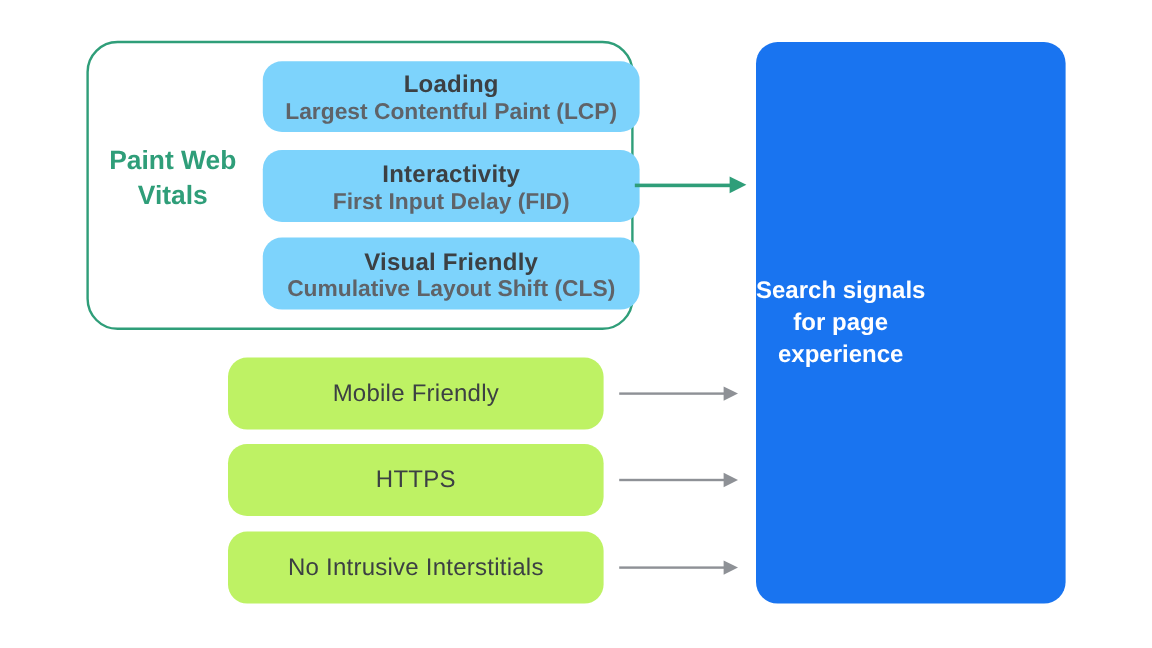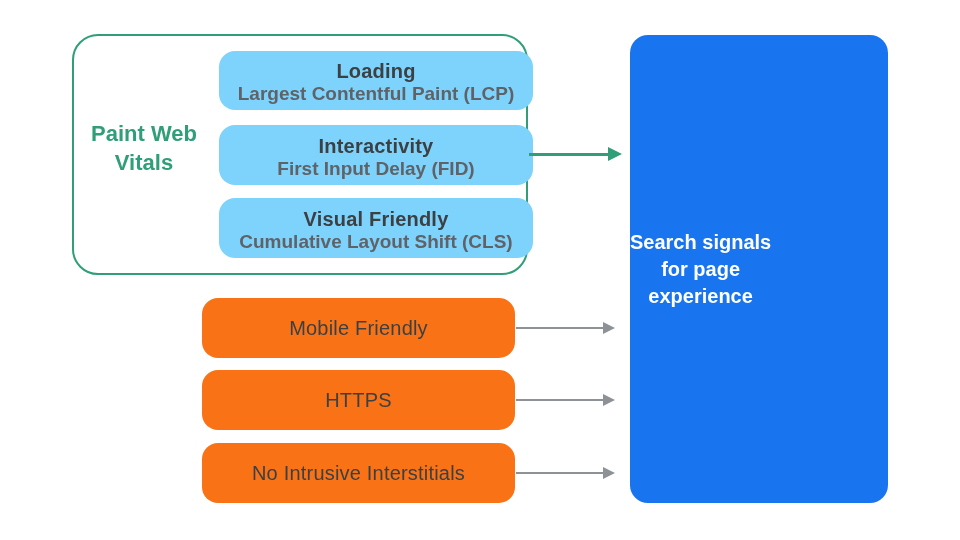--- a/index.html
+++ b/index.html
@@ -21,21 +21,21 @@
     border-radius:16px;display:flex;flex-direction:column;align-items:center;
     justify-content:center;text-align:center;margin-left:16px;
   }
   .vital-1{top:51px;height:59px}
   .vital-2{top:125px}
   .vital-3{top:198px}
   .vital-title{font-size:20px;font-weight:700;color:#3C4043;line-height:25px;letter-spacing:.2px}
   .vital-sub{font-size:19px;font-weight:700;color:#5F6368;line-height:17px;margin-top:1px}
   
   .signal-box{
-    position:absolute;left:202px;width:313px;height:60px;background:#f97316;
+    position:absolute;left:190px;width:313px;height:60px;background:#bef264;
     border-radius:16px;display:flex;align-items:center;justify-content:center;
     font-size:20px;color:#3C4043;letter-spacing:.2px;
   }
   .sig-1{top:298px}
   .sig-2{top:370px}
   .sig-3{top:443px}
   
   .result-box{
     position:absolute;left:630px;top:35px;width:258px;height:468px;
     background:#1974F0;border-radius:18px;

